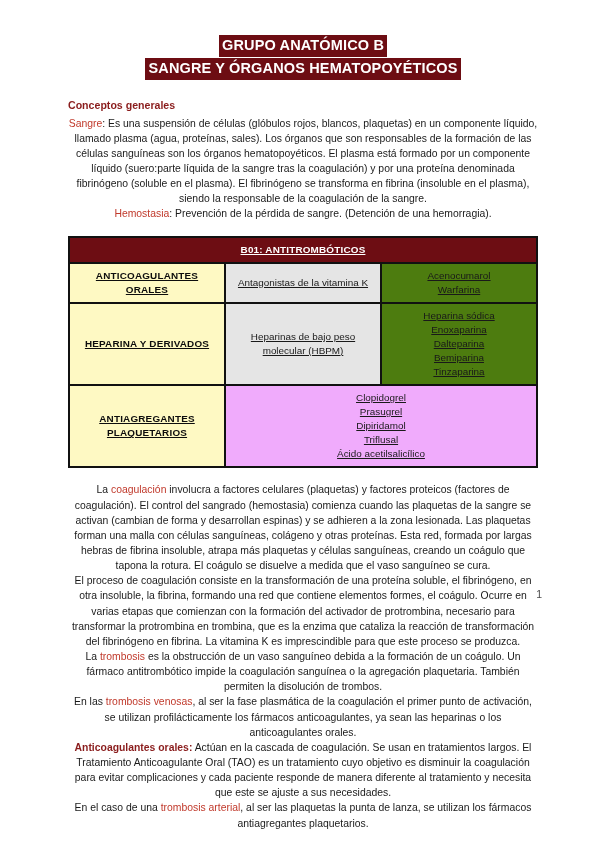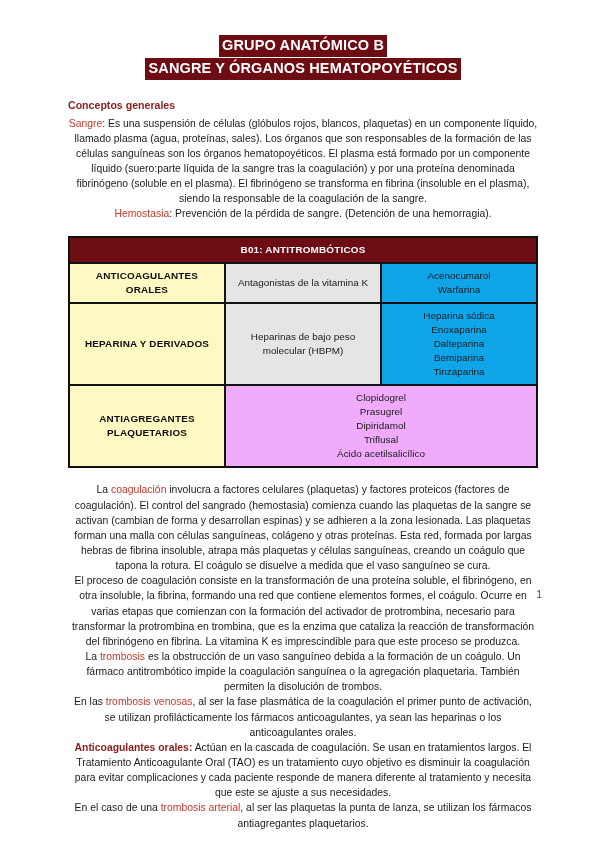--- a/index.html
+++ b/index.html
@@ -82,20 +82,21 @@
     border: 2.2px solid #111111;
   }
   table.drug-table td,
   table.drug-table th {
     border: 2.2px solid #111111;
     padding: 5px 11px;
     vertical-align: middle;
     text-align: center;
     font-size: 9.9px;
     line-height: 1.42;
+    text-decoration: underline;
   }
   th.table-title {
     background: #6d0d13;
     color: #ffffff;
     font-weight: bold;
     font-size: 10.4px;
     letter-spacing: .2px;
     padding: 5px 4px 6px 4px;
   }
   td.cat {
@@ -105,21 +106,21 @@
     font-size: 10.1px;
     width: 31.5%;
     letter-spacing: .2px;
   }
   td.sub {
     background: #e5e5e5;
     color: #191919;
     width: 31.5%;
   }
   td.drugs {
-    background: #0ea5e9;
+    background: #4d7c0f;
     color: #191919;
     width: 37%;
   }
   td.drugs-wide {
     background: #f0abfc;
     color: #191919;
   }
   td.tall2  { padding-top: 9px;  padding-bottom: 9px; }
 
   

